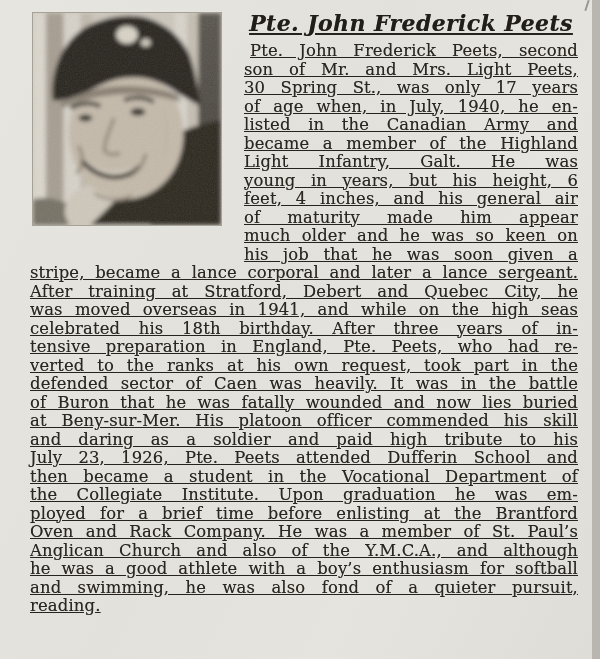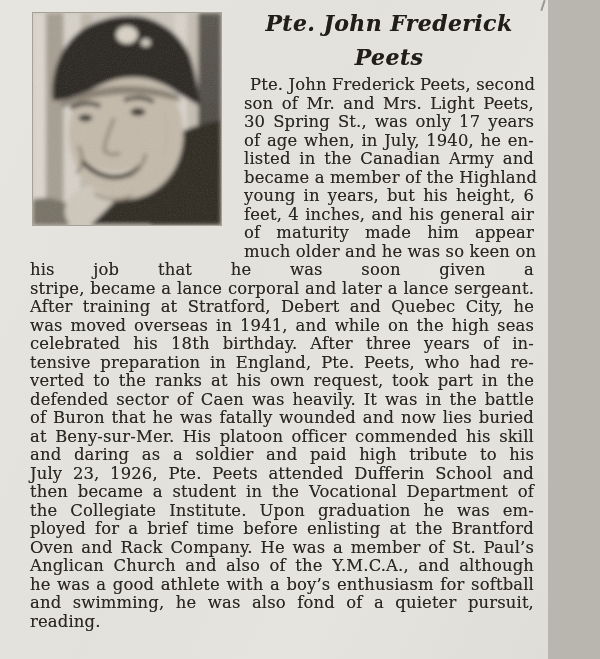--- a/index.html
+++ b/index.html
@@ -3,26 +3,27 @@
 <meta charset="utf-8">
 <style>
   html,body{margin:0;padding:0;}
   body{
     width:600px;height:659px;
     background:#b9b6b0;
     font-family:"DejaVu Serif", serif;
   }
   .page{
     position:relative;
-    width:548px;height:659px;
+    width:592px;height:659px;
     box-sizing:border-box;
     padding:6px 14px 16px 30px;
     background:linear-gradient(115deg,#e7e5e0 0%,#e3e1dc 45%,#e6e4de 70%,#dfddd7 100%);
     color:#26221e;
     overflow:hidden;
+    text-decoration:underline;
   }
   .photo{
     float:left;
     width:190px;height:214px;
     margin:6px 22px 29px 2px;
     border:1px solid rgba(90,85,75,0.35);
     box-sizing:border-box;
     background:#cfc9c0;
   }
   .photo svg{display:block;width:100%;height:100%;}
@@ -123,20 +124,21 @@
 
   <h1 class="title">Pte. John Frederick Peets</h1>
 
   <div>
     <div class="ln indent">Pte. John Frederick Peets, second</div>
     <div class="ln">son of Mr. and Mrs. Light Peets,</div>
     <div class="ln">30 Spring St., was only 17 years</div>
     <div class="ln">of age when, in July, 1940, he en-</div>
     <div class="ln">listed in the Canadian Army and</div>
     <div class="ln">became a member of the Highland</div>
+    <div class="ln">Light Infantry, Galt. He was</div>
     <div class="ln">young in years, but his height, 6</div>
     <div class="ln">feet, 4 inches, and his general air</div>
     <div class="ln">of maturity made him appear</div>
     <div class="ln">much older and he was so keen on</div>
     <div class="ln">his job that he was soon given a</div>
     <div class="ln">stripe, became a lance corporal and later a lance sergeant.</div>
     <div class="ln">After training at Stratford, Debert and Quebec City, he</div>
     <div class="ln">was moved overseas in 1941, and while on the high seas</div>
     <div class="ln">celebrated his 18th birthday. After three years of in-</div>
     <div class="ln">tensive preparation in England, Pte. Peets, who had re-</div>

